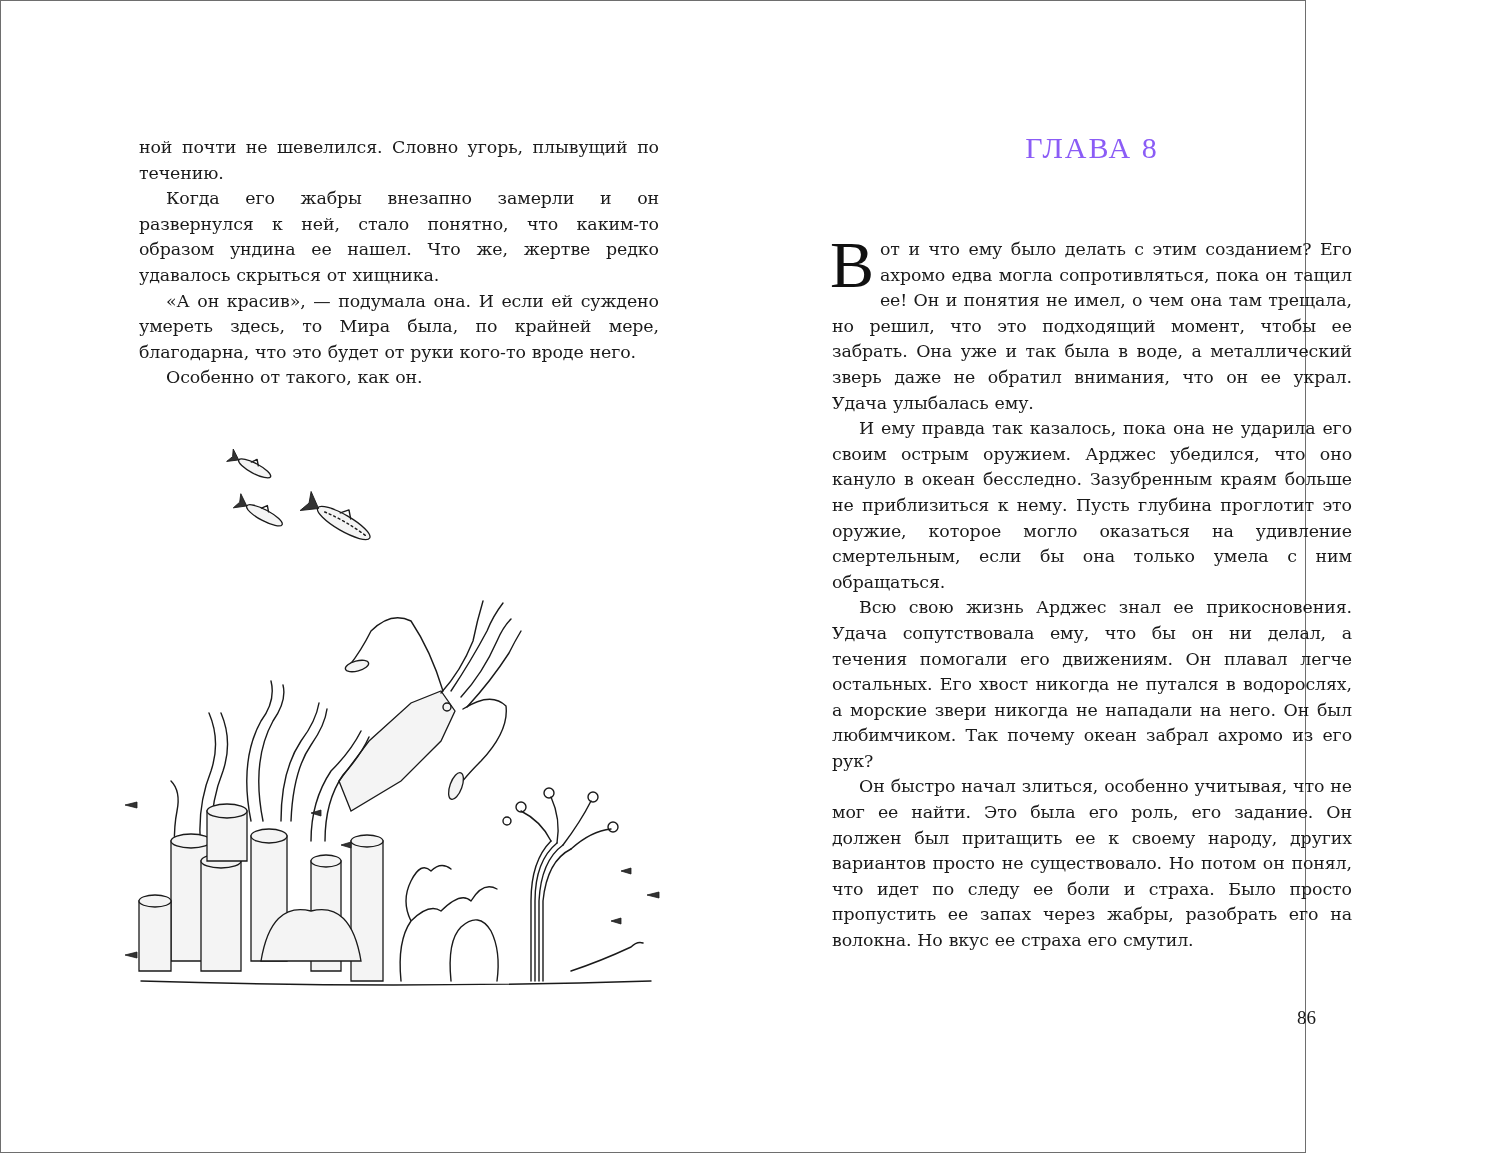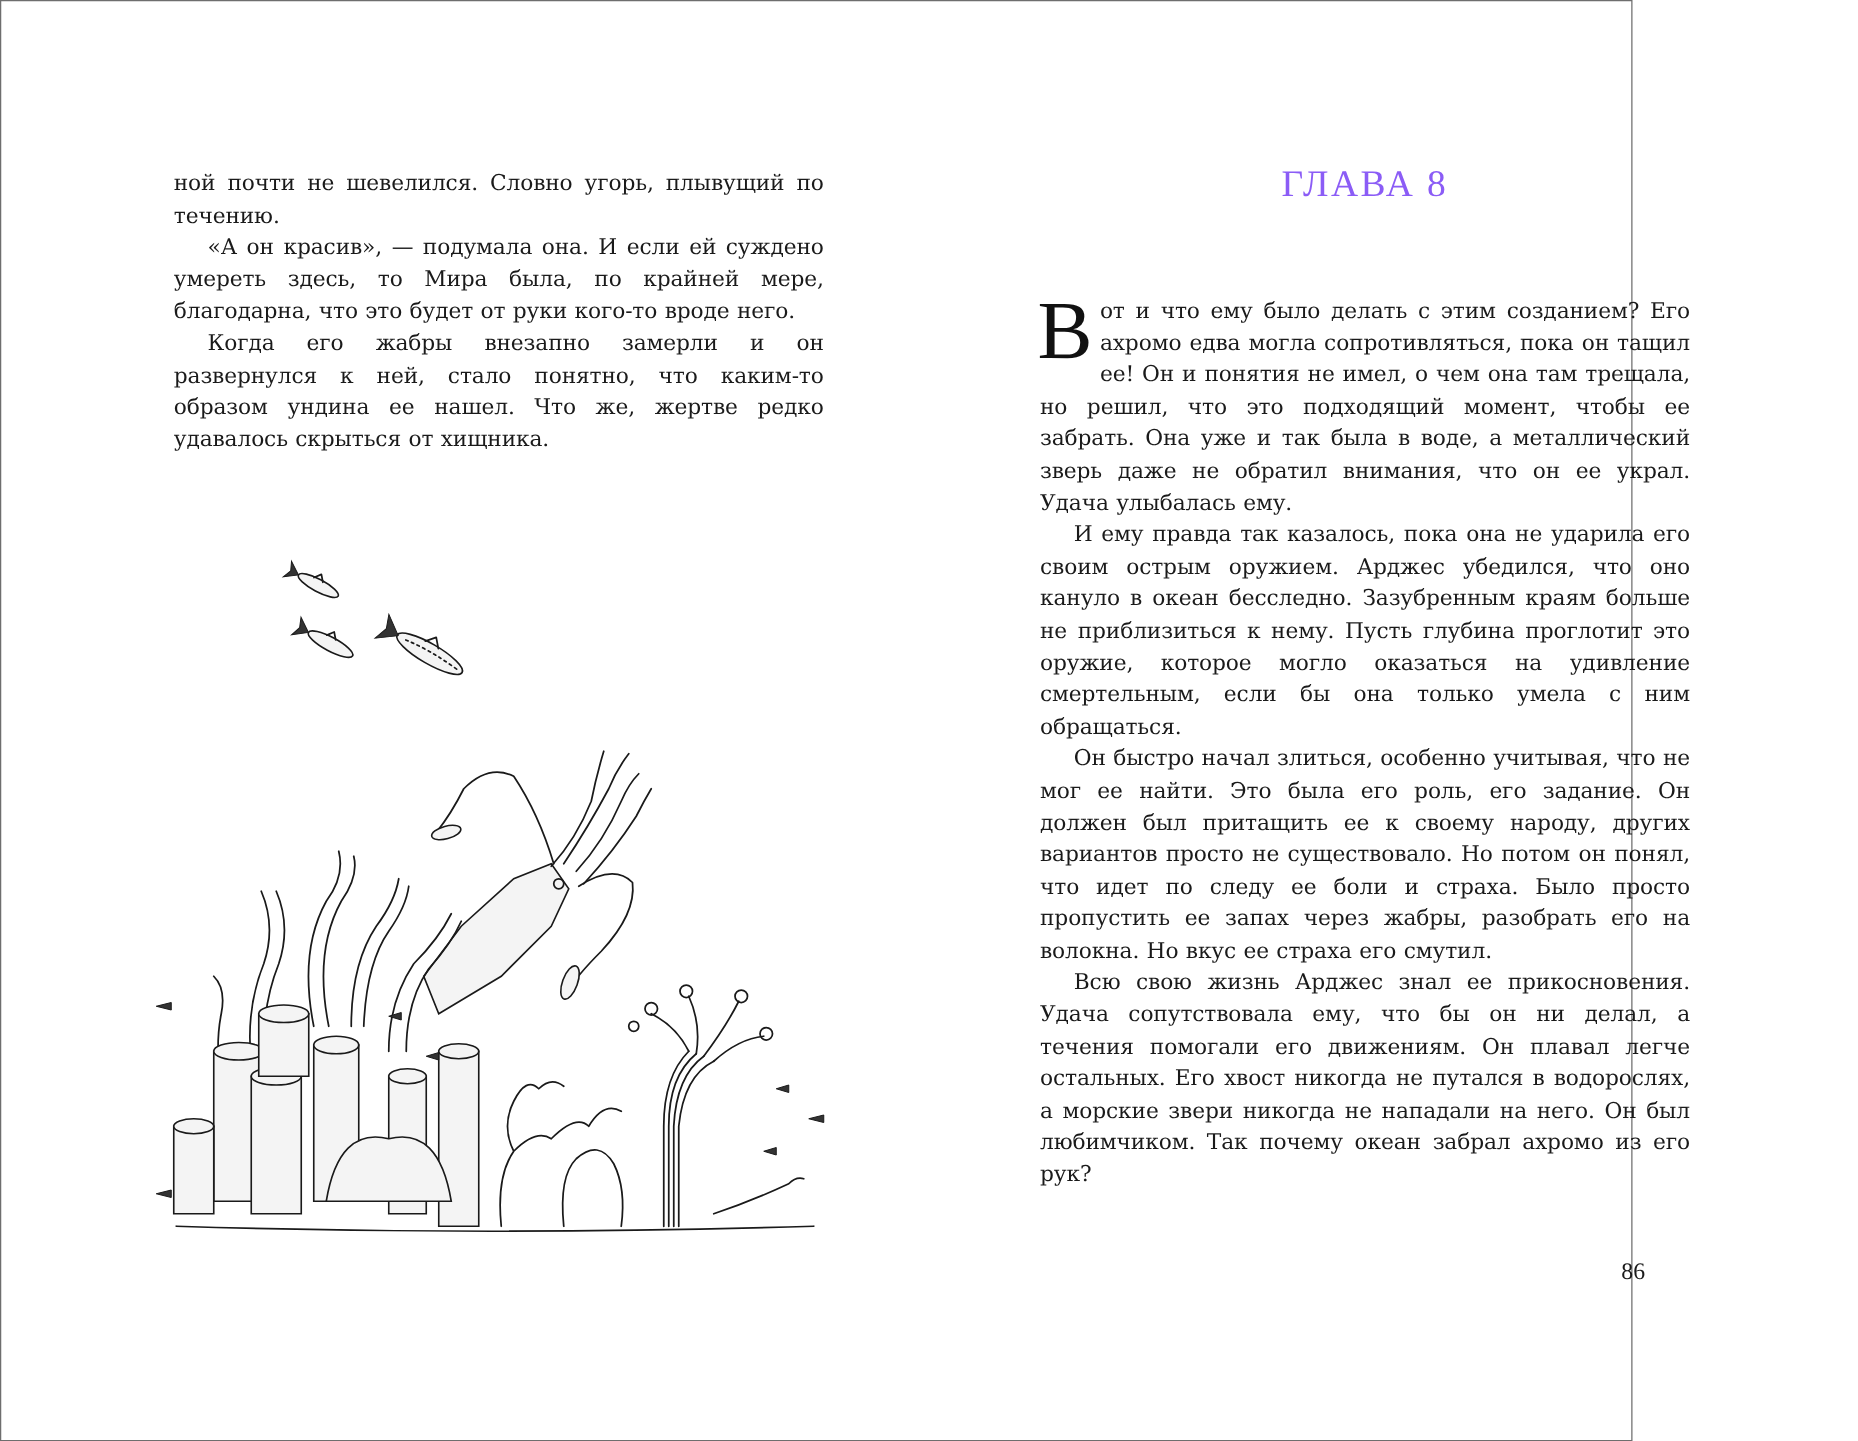--- a/index.html
+++ b/index.html
@@ -72,22 +72,23 @@
     .ink-dark { fill: #333; stroke: #1a1a1a; stroke-width: 0.8; }
   </style>
 </head>
 <body>
 
 <div class="spread">
 
   <div class="page page-left">
     <div class="text-block left-text">
       <p class="last">ной почти не шевелился. Словно угорь, плывущий по течению.</p>
+      <p class="indent last">Когда его жабры внезапно замерли и он развернулся к ней, стало понятно, что каким-то образом ундина ее нашел. Что же, жертве редко удавалось скрыться от хищника.</p>
       <p class="indent last">«А он красив», — подумала она. И если ей суждено умереть здесь, то Мира была, по крайней мере, благодарна, что это будет от руки кого-то вроде него.</p>
-      <p class="indent last">Когда его жабры внезапно замерли и он развернулся к ней, стало понятно, что каким-то образом ундина ее нашел. Что же, жертве редко удавалось скрыться от хищника.</p>
+      <p class="indent last">Особенно от такого, как он.</p>
     </div>
 
     <div class="illustration">
       <svg viewBox="0 0 570 560" xmlns="http://www.w3.org/2000/svg">
 
         <g transform="translate(126,18) rotate(28)">
           <ellipse class="ink-fill" cx="20" cy="0" rx="18" ry="5"></ellipse>
           <path class="ink-dark" d="M2 0 L-8 -7 L-5 0 L-8 7 Z"></path>
           <path class="ink" d="M14 -4 L18 -9 L22 -4"></path>
         </g>
@@ -173,19 +174,19 @@
       </svg>
     </div>
   </div>
 
   <div class="page page-right">
     <div class="chapter-title">ГЛАВА 8</div>
 
     <div class="text-block right-text">
       <p class="last"><span class="dropcap">В</span><span>от и что ему было делать с этим созданием? Его ахромо едва могла сопротивляться, пока он тащил ее! Он и понятия не имел, о чем она там трещала, но решил, что это подходящий момент, чтобы ее забрать. Она уже и так была в воде, а металлический зверь даже не обратил внимания, что он ее украл. Удача улыбалась ему.</span></p>
       <p class="indent last">И ему правда так казалось, пока она не ударила его своим острым оружием. Арджес убедился, что оно кануло в океан бесследно. Зазубренным краям больше не приблизиться к нему. Пусть глубина проглотит это оружие, которое могло оказаться на удивление смертельным, если бы она только умела с ним обращаться.</p>
+      <p class="indent last">Всю свою жизнь Арджес знал ее прикосновения. Удача сопутствовала ему, что бы он ни делал, а течения помогали его движениям. Он плавал легче остальных. Его хвост никогда не путался в водорослях, а морские звери никогда не нападали на него. Он был любимчиком. Так почему океан забрал ахромо из его рук?</p>
       <p class="indent last">Он быстро начал злиться, особенно учитывая, что не мог ее найти. Это была его роль, его задание. Он должен был притащить ее к своему народу, других вариантов просто не существовало. Но потом он понял, что идет по следу ее боли и страха. Было просто пропустить ее запах через жабры, разобрать его на волокна. Но вкус ее страха его смутил.</p>
-      <p class="indent last">Всю свою жизнь Арджес знал ее прикосновения. Удача сопутствовала ему, что бы он ни делал, а течения помогали его движениям. Он плавал легче остальных. Его хвост никогда не путался в водорослях, а морские звери никогда не нападали на него. Он был любимчиком. Так почему океан забрал ахромо из его рук?</p>
     </div>
 
     <div class="page-number">86</div>
   </div>
 </div>
 
 </body></html>

